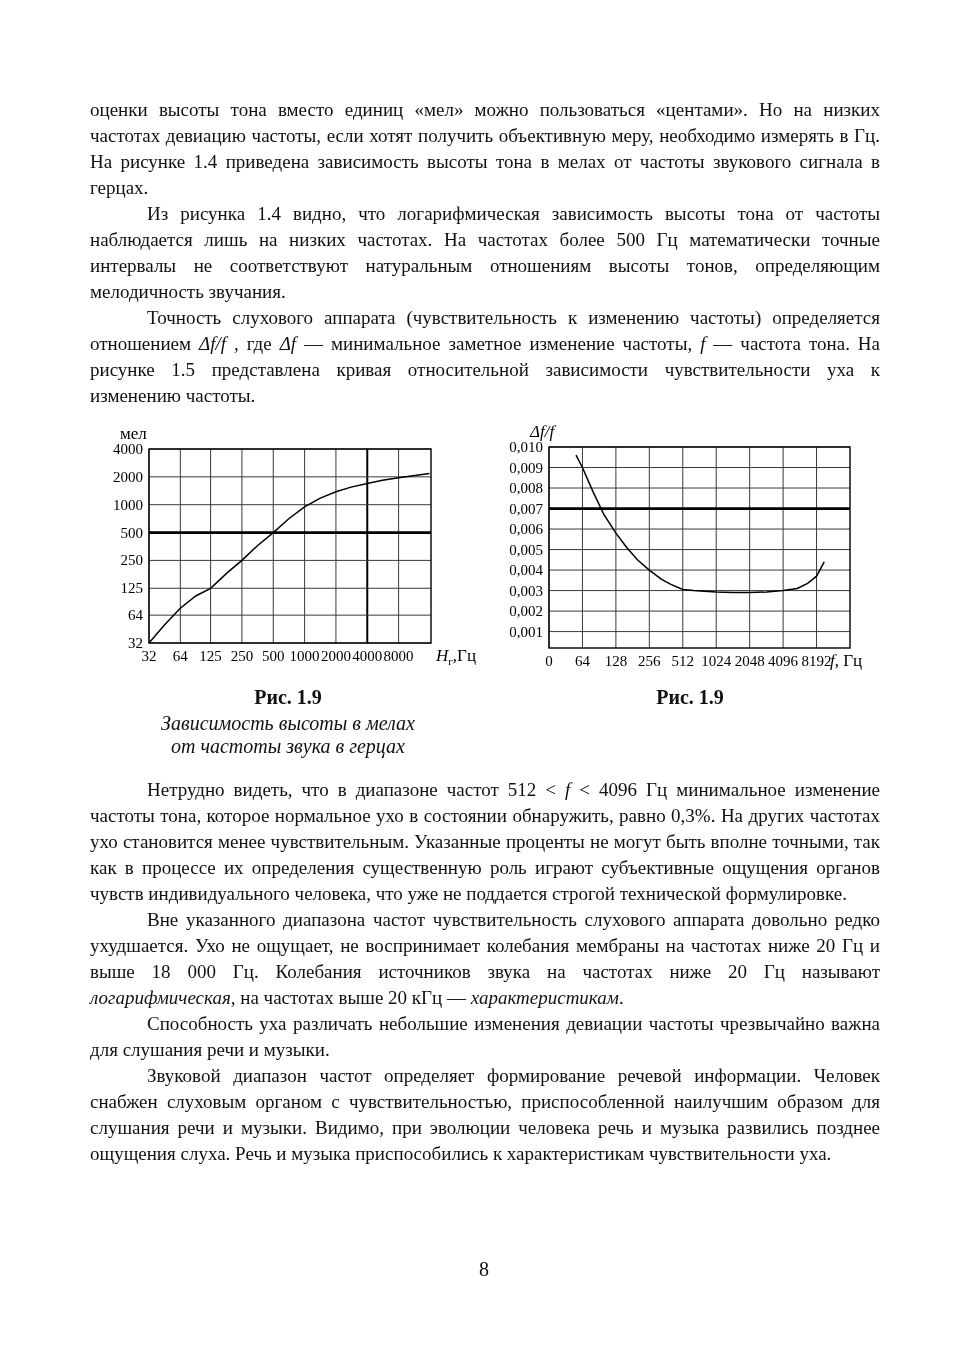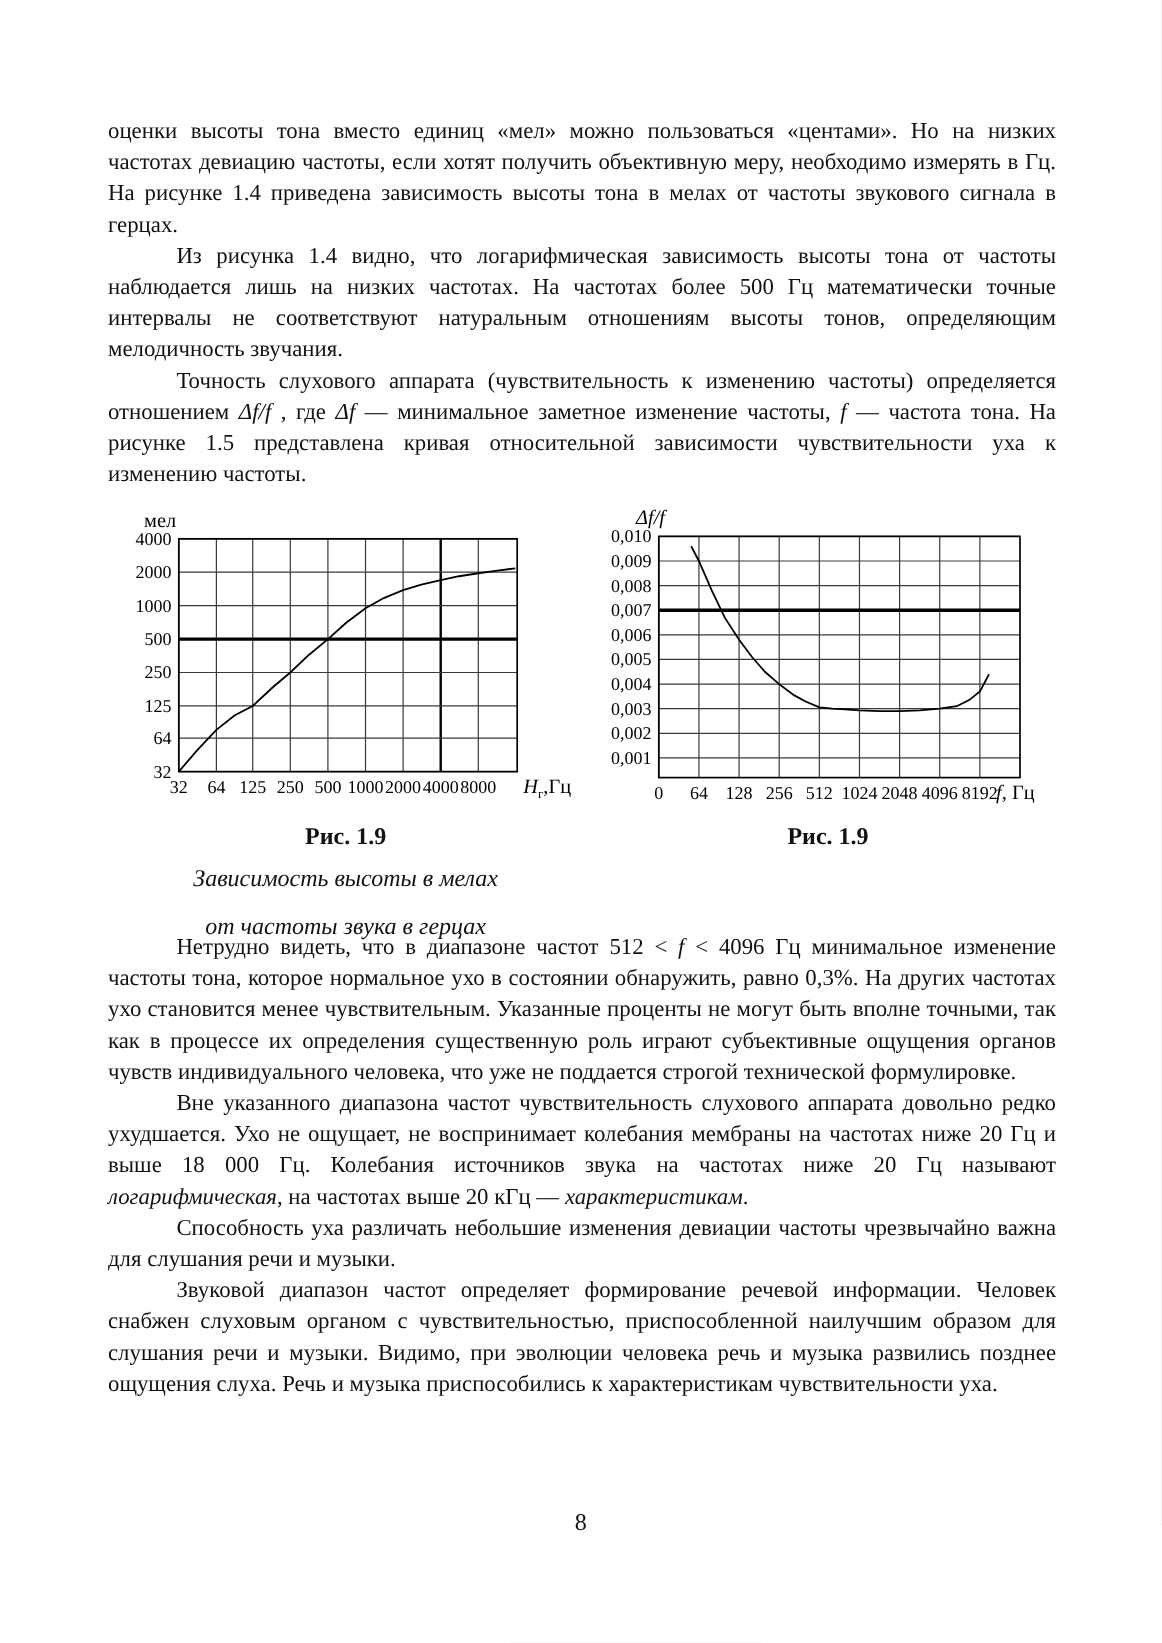--- a/index.html
+++ b/index.html
@@ -21,21 +21,21 @@
   .text-block p.indent{text-indent:57px;}
   #top-text{top:97px;}
   #bottom-text{top:777px;}
   .figures{
     position:absolute;left:92px;top:420px;width:800px;
     display:flex;gap:10px;
   }
   figure.fig{margin:0;padding:0;width:392px;text-align:center;}
   figure.fig svg{display:block;}
   .fig-label{font-weight:bold;font-size:20px;margin-top:12px;}
-  .fig-caption{font-style:italic;font-size:20px;line-height:40px;margin-top:3px;}
+  .fig-caption{font-style:italic;font-size:20px;line-height:23px;margin-top:3px;}
   .page-number{
     position:absolute;top:1258px;left:0;width:100%;
     text-align:center;font-size:20px;
   }
 </style>
 </head>
 <body>
 
 <div class="page">
 

